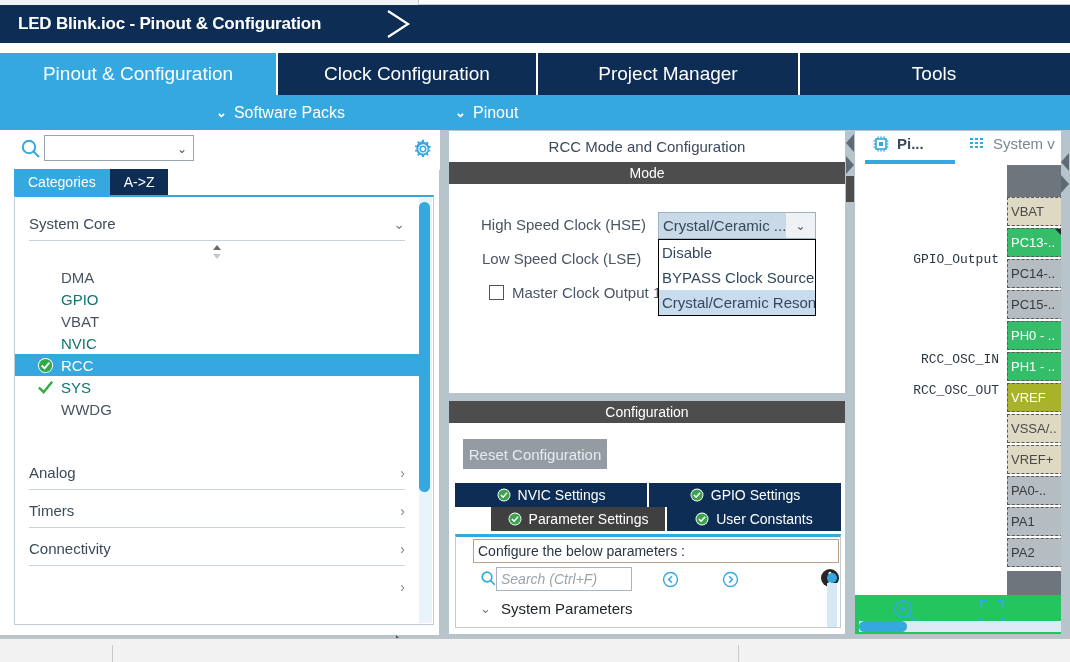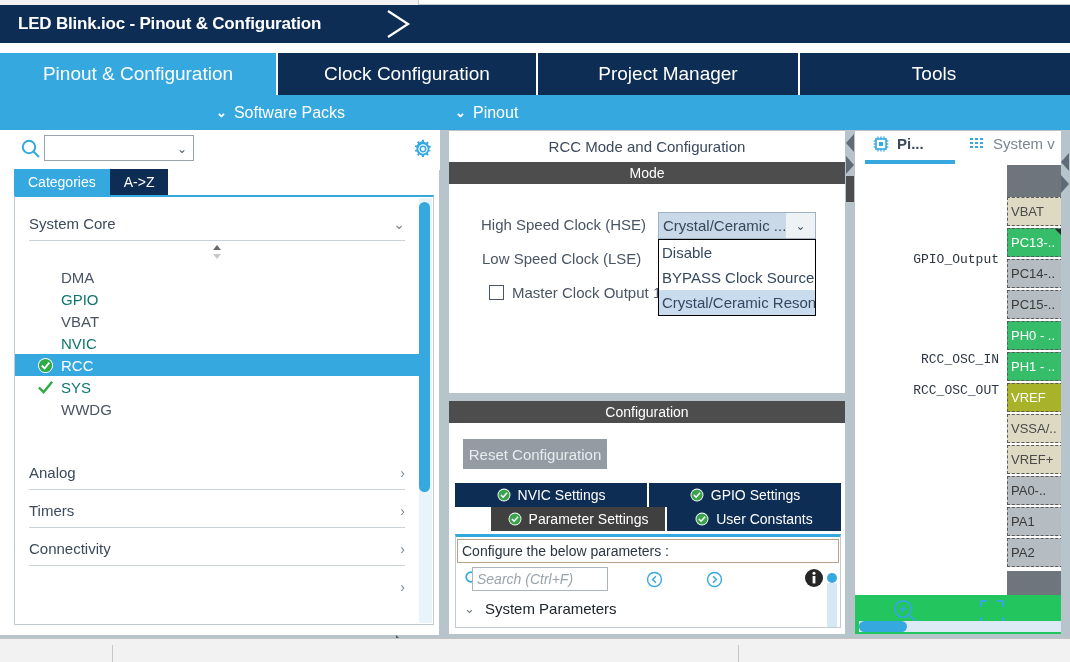--- a/index.html
+++ b/index.html
@@ -197,31 +197,31 @@
     flex:1; display:flex; align-items:center; justify-content:center;
     font-size:14px; color:#ffffff; background:#0d2d54; cursor:pointer;
     border-right:2px solid #ffffff; white-space:nowrap;
   }
   .cfgtab:last-child { border-right:none; }
   .cfgtab.active { background:#404040;margin-left:36px; }
   .cfgtab .ok { margin-right:7px; width:14px; height:14px; display:inline-block; }
 
   .paramarea {
     position:absolute; left:6px; top:133px; width:386px; height:94px;
-    border:1px solid #c0cbd3; border-top:3px solid #35a8e0; background:#ffffff;
+    border:1px solid #c0cbd3; border-top:3px solid #35a8e0; background:#ffffff;padding-left:16px;
   }
   .configline {
     height:24px; border:1px solid #b9a089; margin:2px 1px 0 1px;
     display:flex; align-items:center; padding-left:4px;
     font-size:14px; color:#2b3642; background:#ffffff;
   }
   .searchline { position:relative; height:32px; }
   .smag { position:absolute; left:8px; top:7px; width:17px; height:17px; }
   .sinput {
-    position:absolute; left:16px; top:4px; width:136px; height:24px;
+    position:absolute; left:24px; top:4px; width:136px; height:24px;
     border:1px solid #a9b4bd; background:#ffffff;
     display:flex; align-items:center; padding-left:4px;
     font-size:14px; font-style:italic; color:#9aa4ad;
   }
   .navbtn { position:absolute; top:8px; width:17px; height:17px; cursor:pointer; }
   .nav-prev { left:190px; }
   .nav-next { left:250px; }
   .infoicon { position:absolute; left:348px; top:5px; width:20px; height:20px; }
   .sysparam {
     position:relative; height:26px; display:flex; align-items:center;

